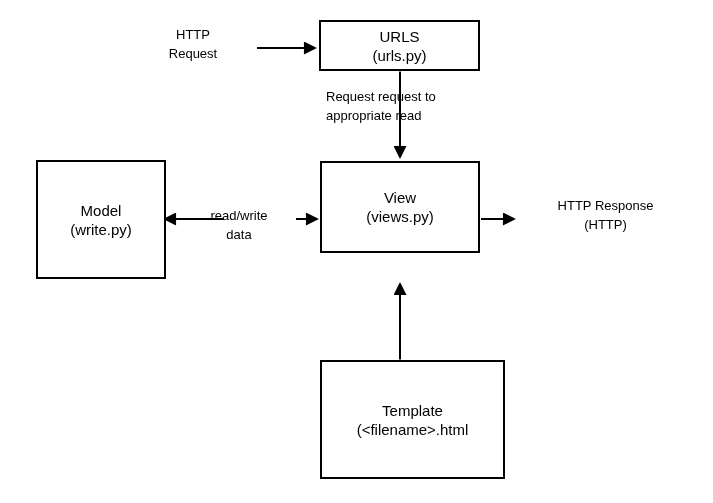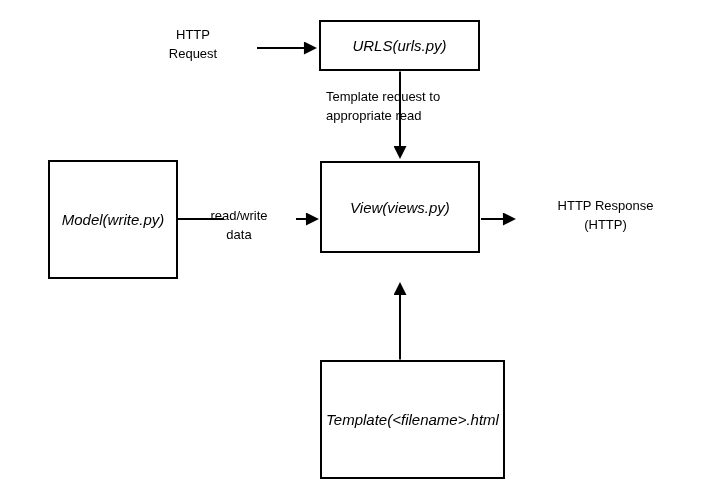--- a/index.html
+++ b/index.html
@@ -13,38 +13,37 @@
     overflow: hidden;
   }
   .arrows { position: absolute; left: 0; top: 0; }
   .arrows line { stroke: #000000; stroke-width: 2; }
   .node {
     position: absolute;
     box-sizing: border-box;
     border: 2px solid #000000;
     background: #ffffff;
     display: flex;
-    flex-direction: row;
+    flex-direction: column;
     align-items: center;
     justify-content: center;
     text-align: center;
     font-size: 15px;
     line-height: 19px;
-    font-style: italic;
   }
   .label {
     position: absolute;
     font-size: 13px;
     line-height: 19px;
     white-space: nowrap;
   }
   .label span { display: block; }
   .center { text-align: center; }
   #urls-box     { left: 319px; top: 20px;  width: 161px; height: 51px;  }
-  #model-box    { left: 48px;  top: 160px; width: 130px; height: 119px; }
+  #model-box    { left: 36px;  top: 160px; width: 130px; height: 119px; }
   #view-box     { left: 320px; top: 161px; width: 160px; height: 92px; }
   #template-box { left: 320px; top: 360px; width: 185px; height: 119px; }
   #http-request-label  { left: 148px; top: 25px;  width: 90px;  }
   #forward-label       { left: 326px; top: 87px;  text-align: left; }
   #read-write-label    { left: 197px; top: 206px; width: 84px;  }
   #http-response-label { left: 533px; top: 196px; width: 145px; }
 </style>
 </head>
 <body>
 
@@ -83,21 +82,21 @@
     <span>Template</span>
     <span>(&lt;filename&gt;.html</span>
   </div>
 
   <div class="label center" id="http-request-label">
     <span>HTTP</span>
     <span>Request</span>
   </div>
 
   <div class="label" id="forward-label">
-    <span>Template request to</span>
+    <span>Request request to</span>
     <span>appropriate read</span>
   </div>
 
   <div class="label center" id="read-write-label">
     <span>read/write</span>
     <span>data</span>
   </div>
 
   <div class="label center" id="http-response-label">
     <span>HTTP Response</span>

